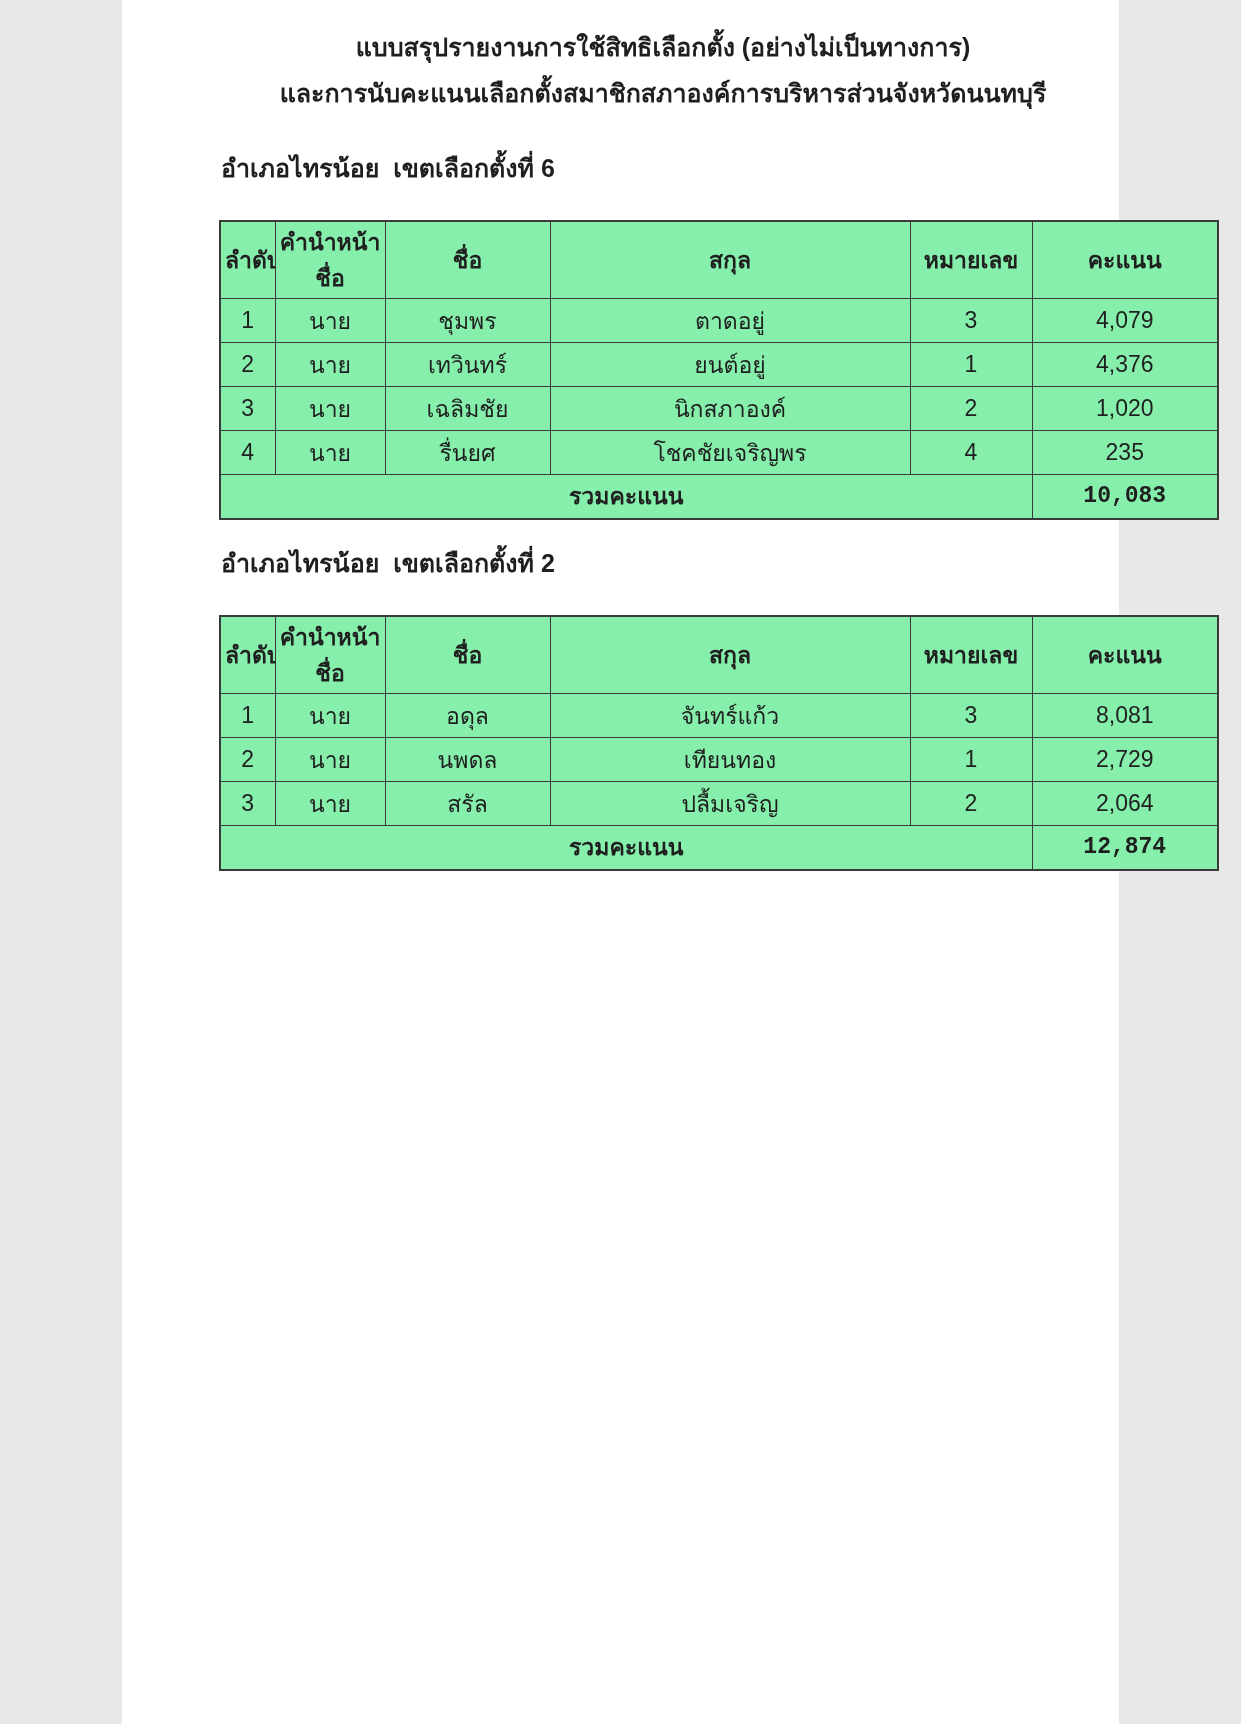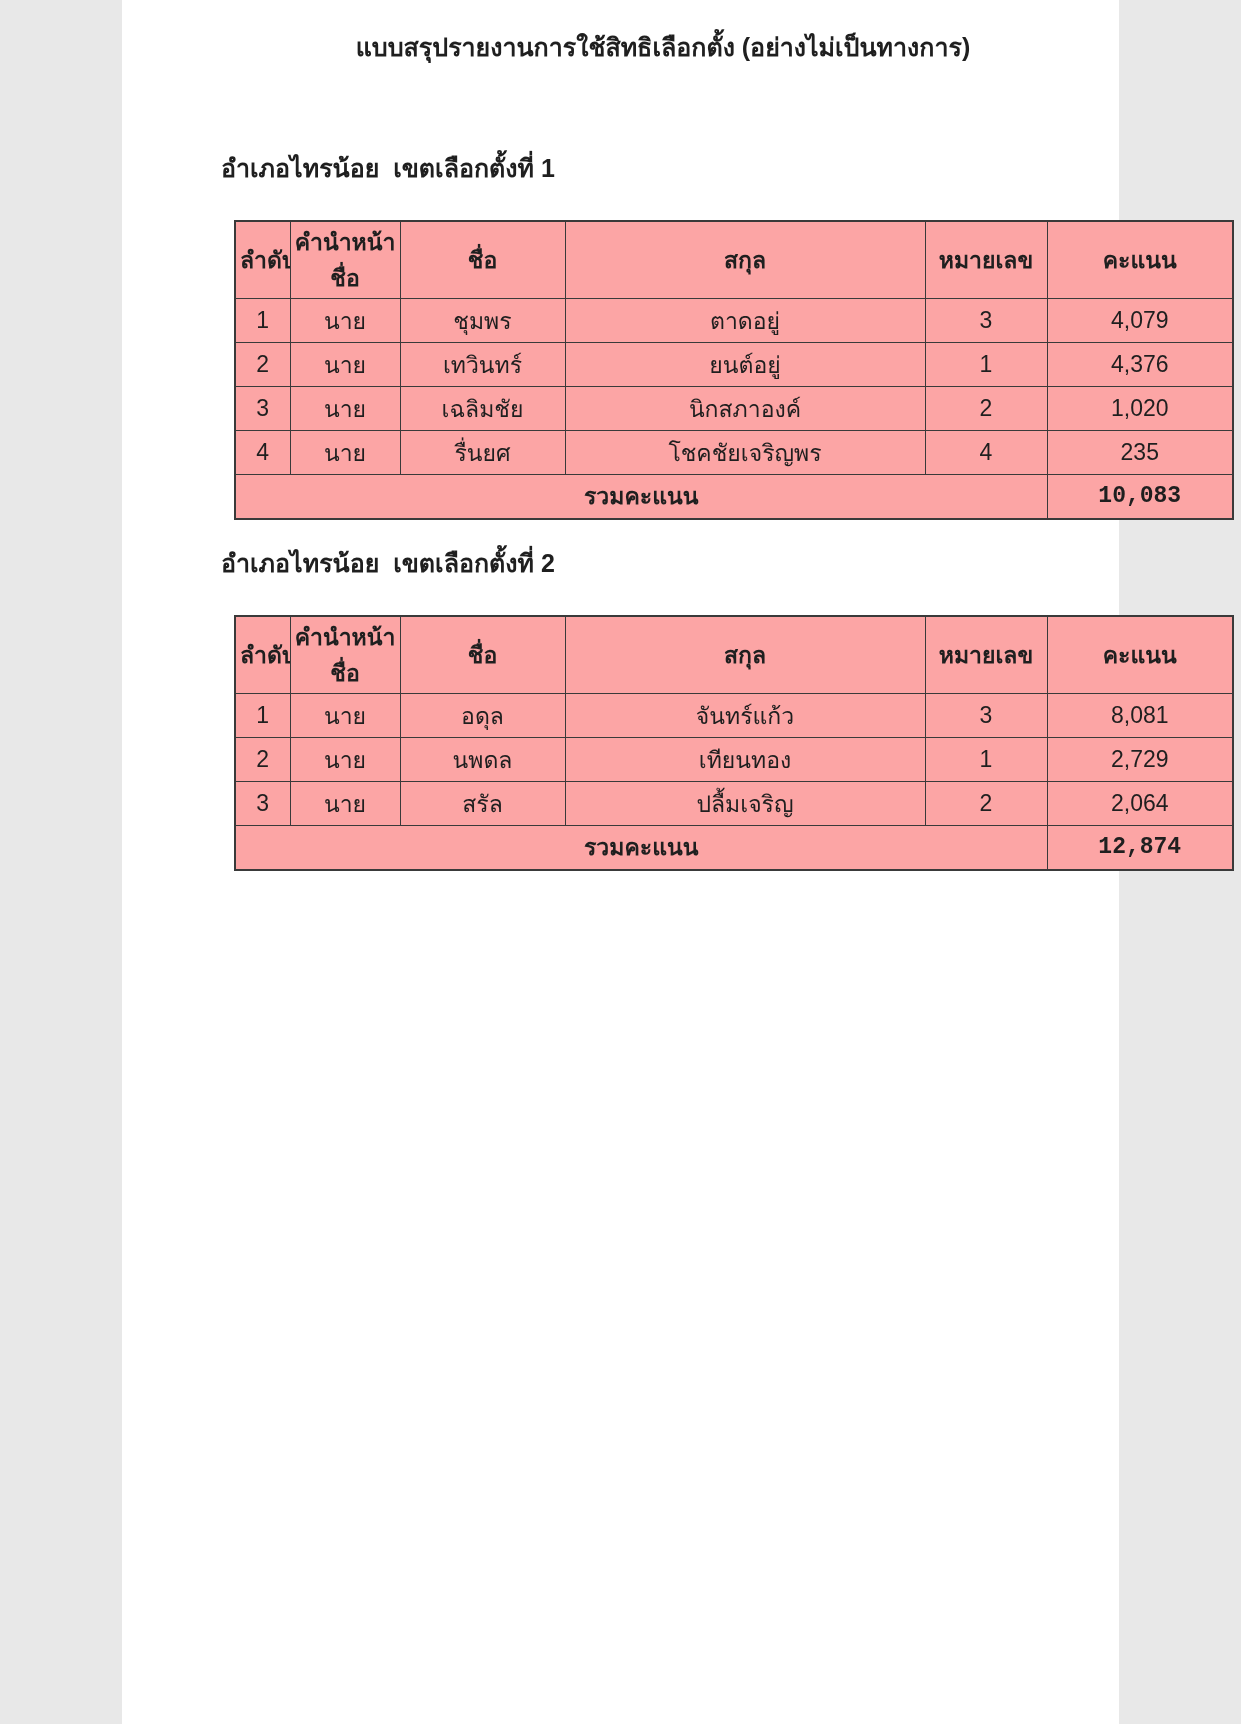--- a/index.html
+++ b/index.html
@@ -31,23 +31,23 @@
     font-weight: 700;
     line-height: 36px;
     margin-bottom: 34px;
     padding-left: 6px;
     white-space: pre;
   }
   table.results-table {
     border-collapse: collapse;
     width: 998px;
     table-layout: fixed;
-    margin-left: 19px;
+    margin-left: 4px;
     border: 2px solid #3a3a3a;
-    background: #fca5a5;
+    background: #86efac;
   }
   .results-table th, .results-table td {
     border: 1px solid #3a3a3a;
     text-align: center;
     vertical-align: middle;
     font-size: 23px;
     padding: 2px 4px;
     overflow: hidden;
   }
   .results-table th { height: 47px; font-weight: 700; }
@@ -60,24 +60,25 @@
   .col-number { width: 122px; }
   .col-score  { width: 186px; }
 </style>
 </head>
 <body>
 
 <div class="page">
 
   <div class="doc-title">
     <div>แบบสรุปรายงานการใช้สิทธิเลือกตั้ง (อย่างไม่เป็นทางการ)</div>
+    <div>และการนับคะแนนเลือกตั้งสมาชิกสภาองค์การบริหารส่วนจังหวัดนนทบุรี</div>
   </div>
 
   <div class="section section-1">
-    <h2 class="section-heading">อำเภอไทรน้อย  เขตเลือกตั้งที่ 1</h2>
+    <h2 class="section-heading">อำเภอไทรน้อย  เขตเลือกตั้งที่ 6</h2>
     <table class="results-table">
       <colgroup>
         <col class="col-order">
           <col class="col-prefix">
           <col class="col-first">
         <col class="col-last">
           <col class="col-number">
           <col class="col-score">
       </colgroup>
       <thead>

